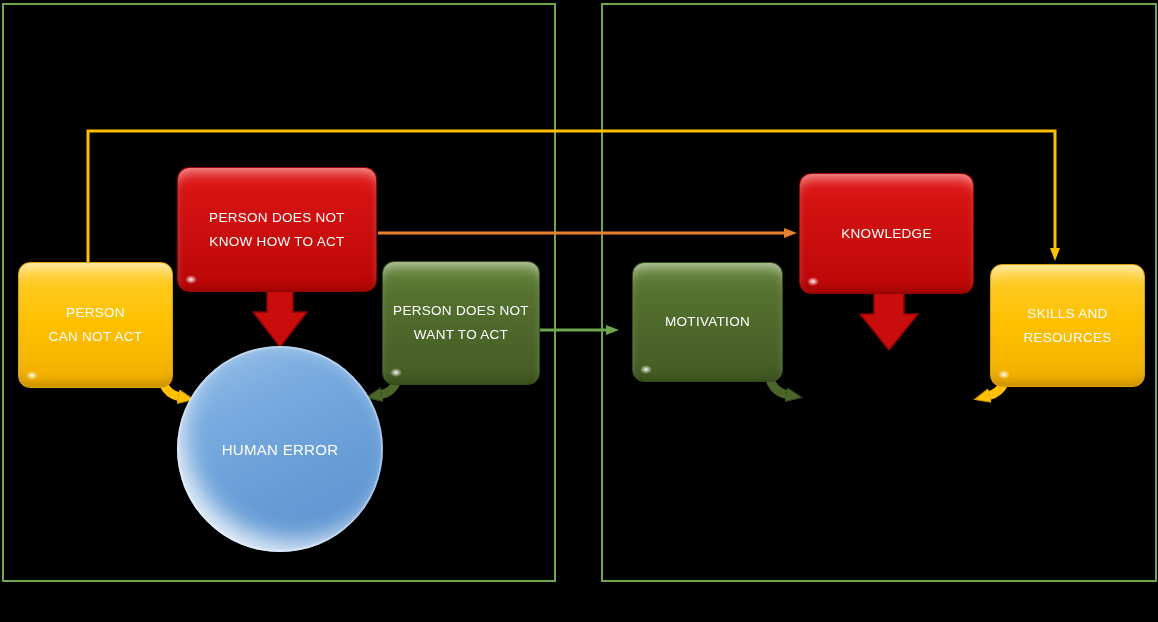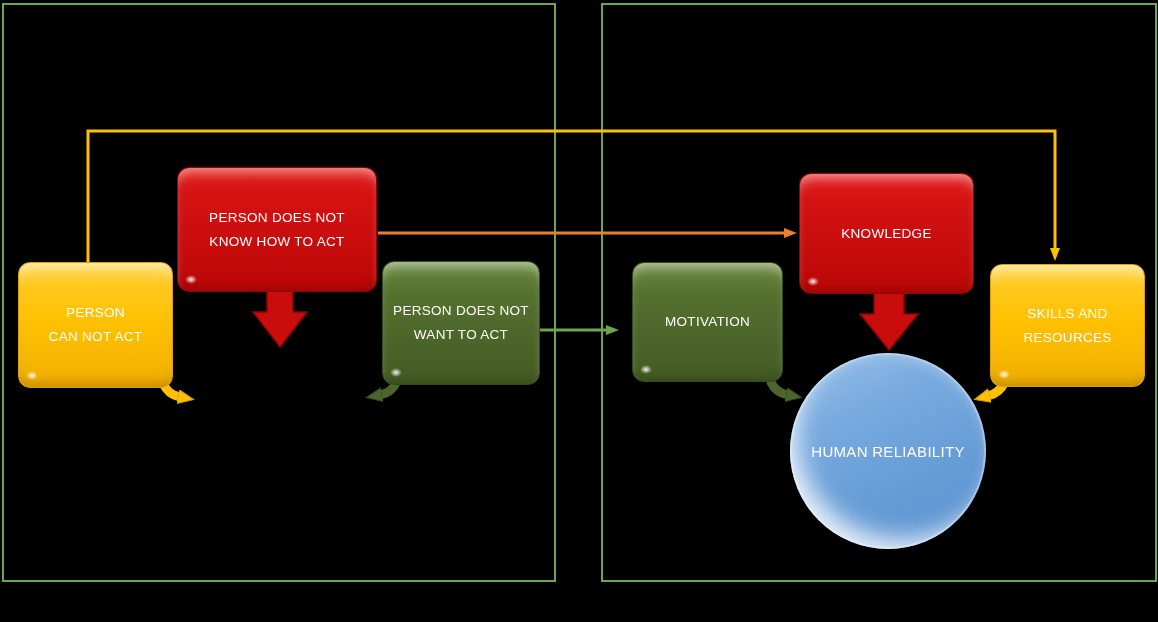--- a/index.html
+++ b/index.html
@@ -157,28 +157,28 @@
     <span class="ln">CAN NOT ACT</span>
   </div>
   <div class="box box-red" id="b-l-red">
     <span class="ln">PERSON DOES NOT</span>
     <span class="ln">KNOW HOW TO ACT</span>
   </div>
   <div class="box box-green" id="b-l-green">
     <span class="ln">PERSON DOES NOT</span>
     <span class="ln">WANT TO ACT</span>
   </div>
+  <div class="bubble" id="c-left">
+    <span class="ln">HUMAN ERROR</span>
+  </div>
 
   <div class="box box-green" id="b-r-green">
     <span class="ln">MOTIVATION</span>
   </div>
   <div class="box box-red" id="b-r-red">
     <span class="ln">KNOWLEDGE</span>
   </div>
   <div class="box box-yellow" id="b-r-yellow">
     <span class="ln">SKILLS AND</span>
     <span class="ln">RESOURCES</span>
   </div>
-  <div class="bubble" id="c-right">
-    <span class="ln">HUMAN RELIABILITY</span>
-  </div>
 
 </div>
 
 </body></html>

